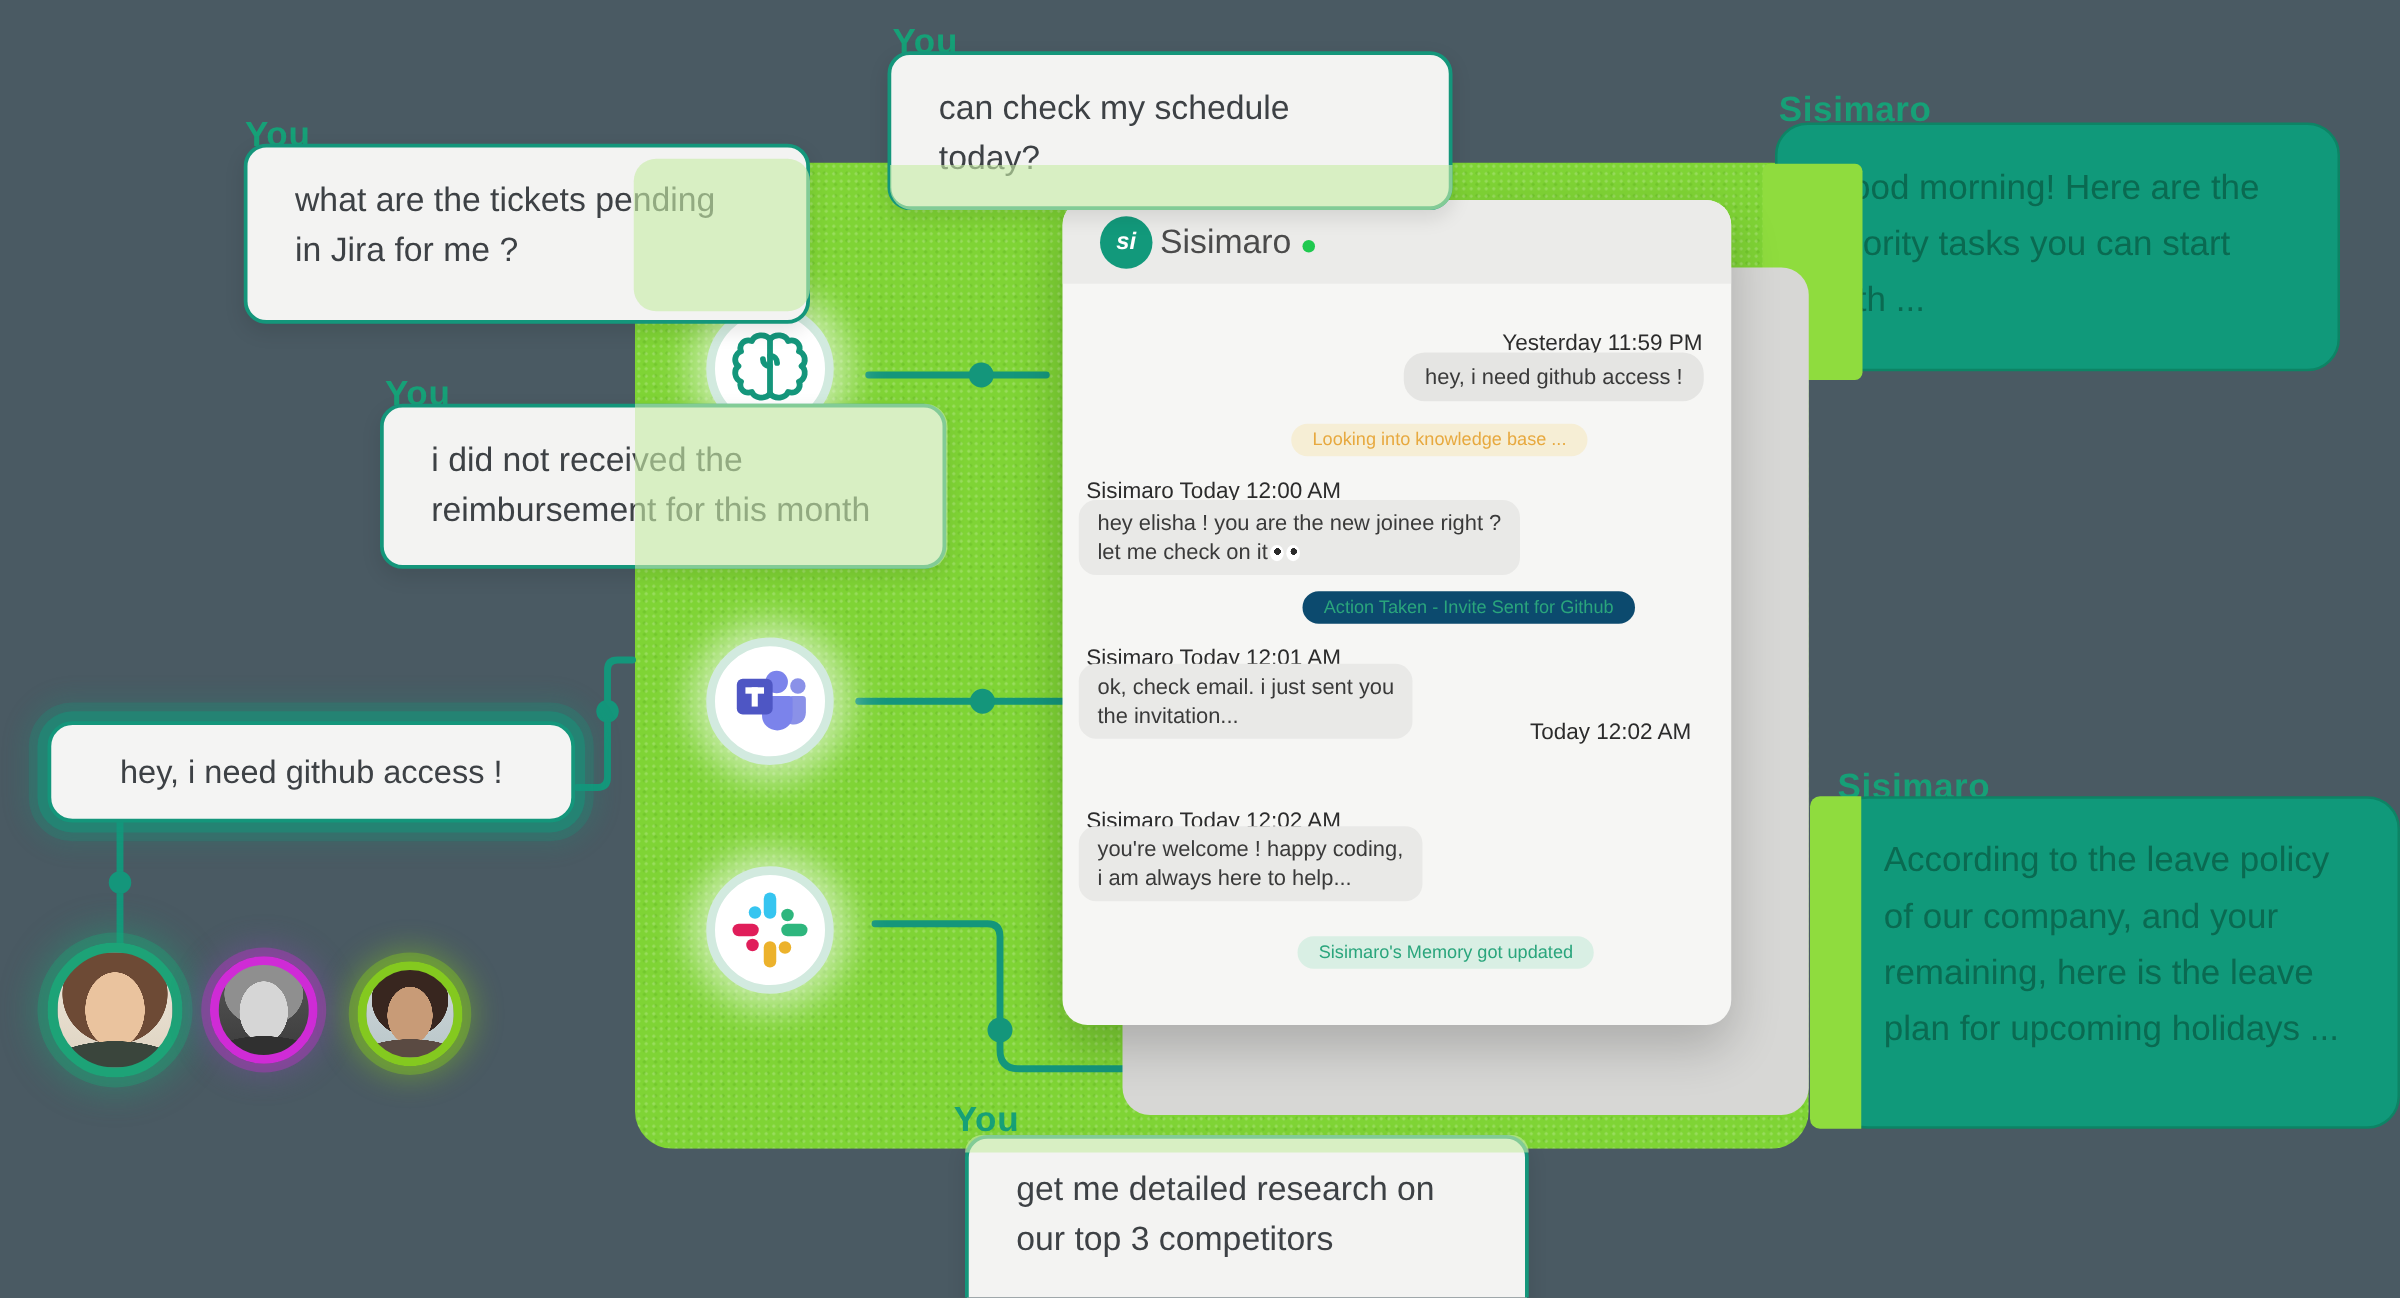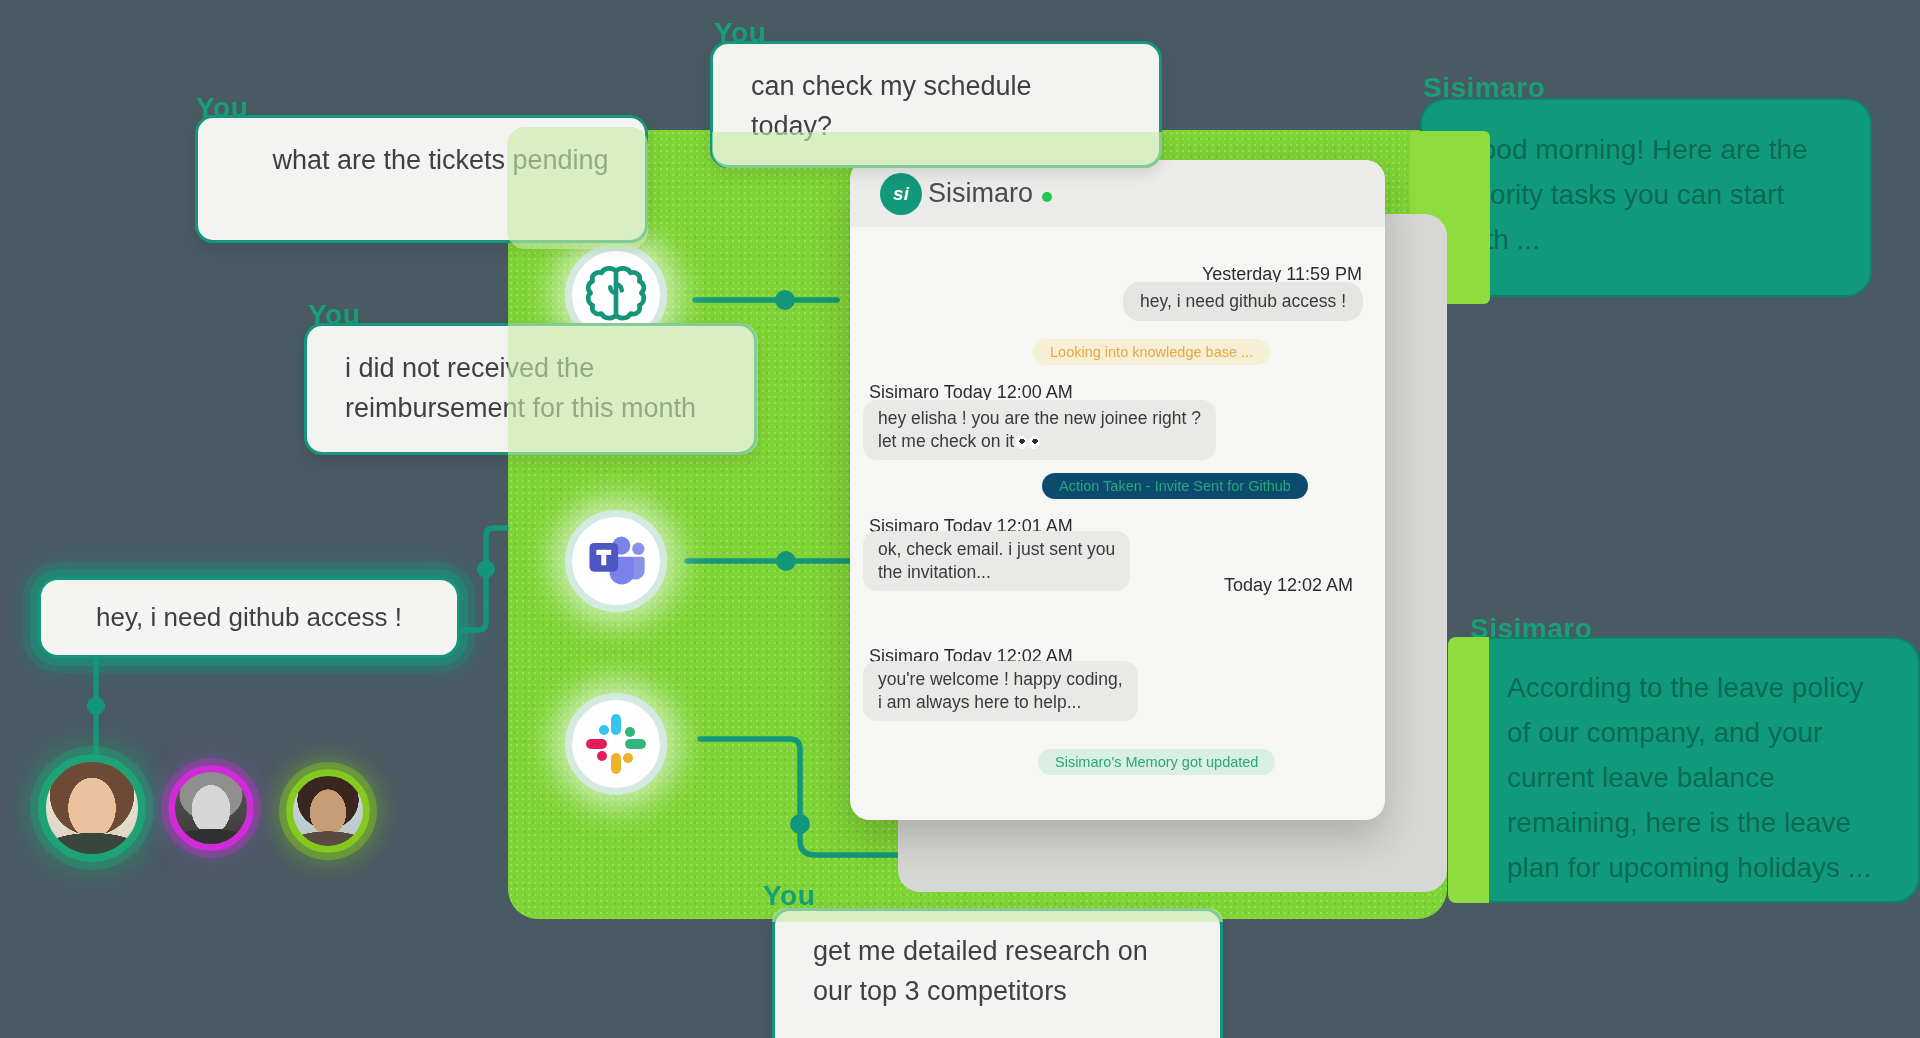--- a/index.html
+++ b/index.html
@@ -41,21 +41,21 @@
 
   
   .bubble {
     background:#f3f3f2;
     border:3px solid #14967b;
     border-radius:18px;
     color:#3d4145;
     font-size:27px; line-height:40px;
     box-shadow:0 6px 16px rgba(0,0,0,0.10);
   }
-  #b-jira    { left:195px; top:115px; width:453px; height:128px; padding:22px 0 0 38px;text-align:center; }
+  #b-jira    { left:195px; top:115px; width:453px; height:144px; padding:22px 0 0 38px; }
   #b-schedule{ left:710px; top:41px;  width:452px; height:127px; padding:22px 0 0 38px; }
   #b-reimb   { left:304px; top:323px; width:453px; height:132px; padding:22px 0 0 38px; }
   #b-research{ left:772px; top:908px; width:451px; height:153px; padding:20px 0 0 38px; }
 
   #b-github {
     left:38px; top:577px; width:422px; height:81px;
     background:#f4f4f3; border:3px solid #14967b; border-radius:20px;
     display:flex; align-items:center; justify-content:center;
     font-size:26px; color:#3d4145;
     box-shadow:
@@ -288,20 +288,21 @@
     <g fill="#e01e5a" transform="rotate(270 32 32)">
       <rect x="27" y="2" width="10" height="21" rx="5"></rect>
         <rect x="15" y="13" width="10" height="10" rx="5"></rect>
     </g>
   </svg>
 </div>
 
 <div class="abs label" id="lbl-jira">You</div>
 <div class="abs bubble" id="b-jira">
   <div>what are the tickets pending</div>
+  <div>in Jira for me ?</div>
 </div>
 <div class="abs glass" id="glass1"></div>
 
 <div class="abs label" id="lbl-schedule">You</div>
 <div class="abs bubble" id="b-schedule">
   <div>can check my schedule</div>
   <div>today?</div>
 </div>
 <div class="abs glass" id="glass2"></div>
 
@@ -316,21 +317,20 @@
 <div class="abs bubble" id="b-research">
   <div>get me detailed research on</div>
   <div>our top 3 competitors</div>
 </div>
 <div class="abs glass" id="glass5"></div>
 
 <div class="abs label" id="lbl-leave">Sisimaro</div>
 <div class="abs teal-bubble" id="b-leave">
   <div>According to the leave policy</div>
   <div>of our company, and your</div>
-  <div>current leave balance</div>
   <div>remaining, here is the leave</div>
   <div>plan for upcoming holidays ...</div>
 </div>
 <div class="abs lime-patch" id="lime2"></div>
 
 <div class="abs" id="b-github">hey, i need github access !</div>
 
 <div class="avatar" id="a1"></div>
 <div class="avatar" id="a2"></div>
 <div class="avatar" id="a3"></div>

